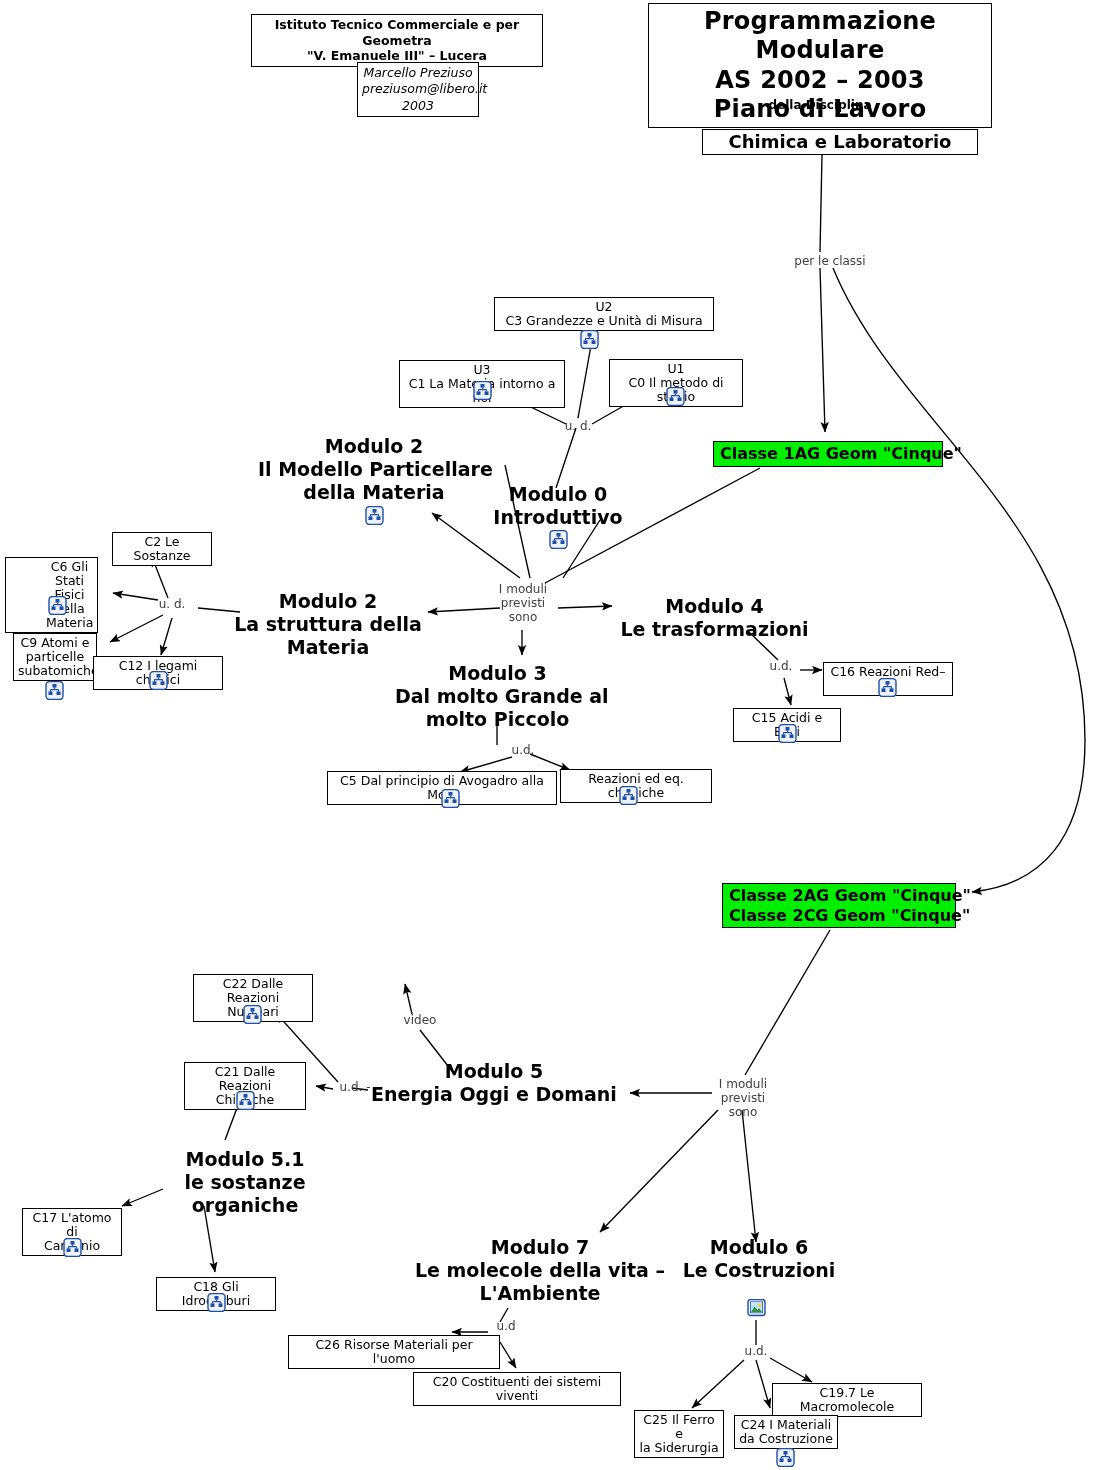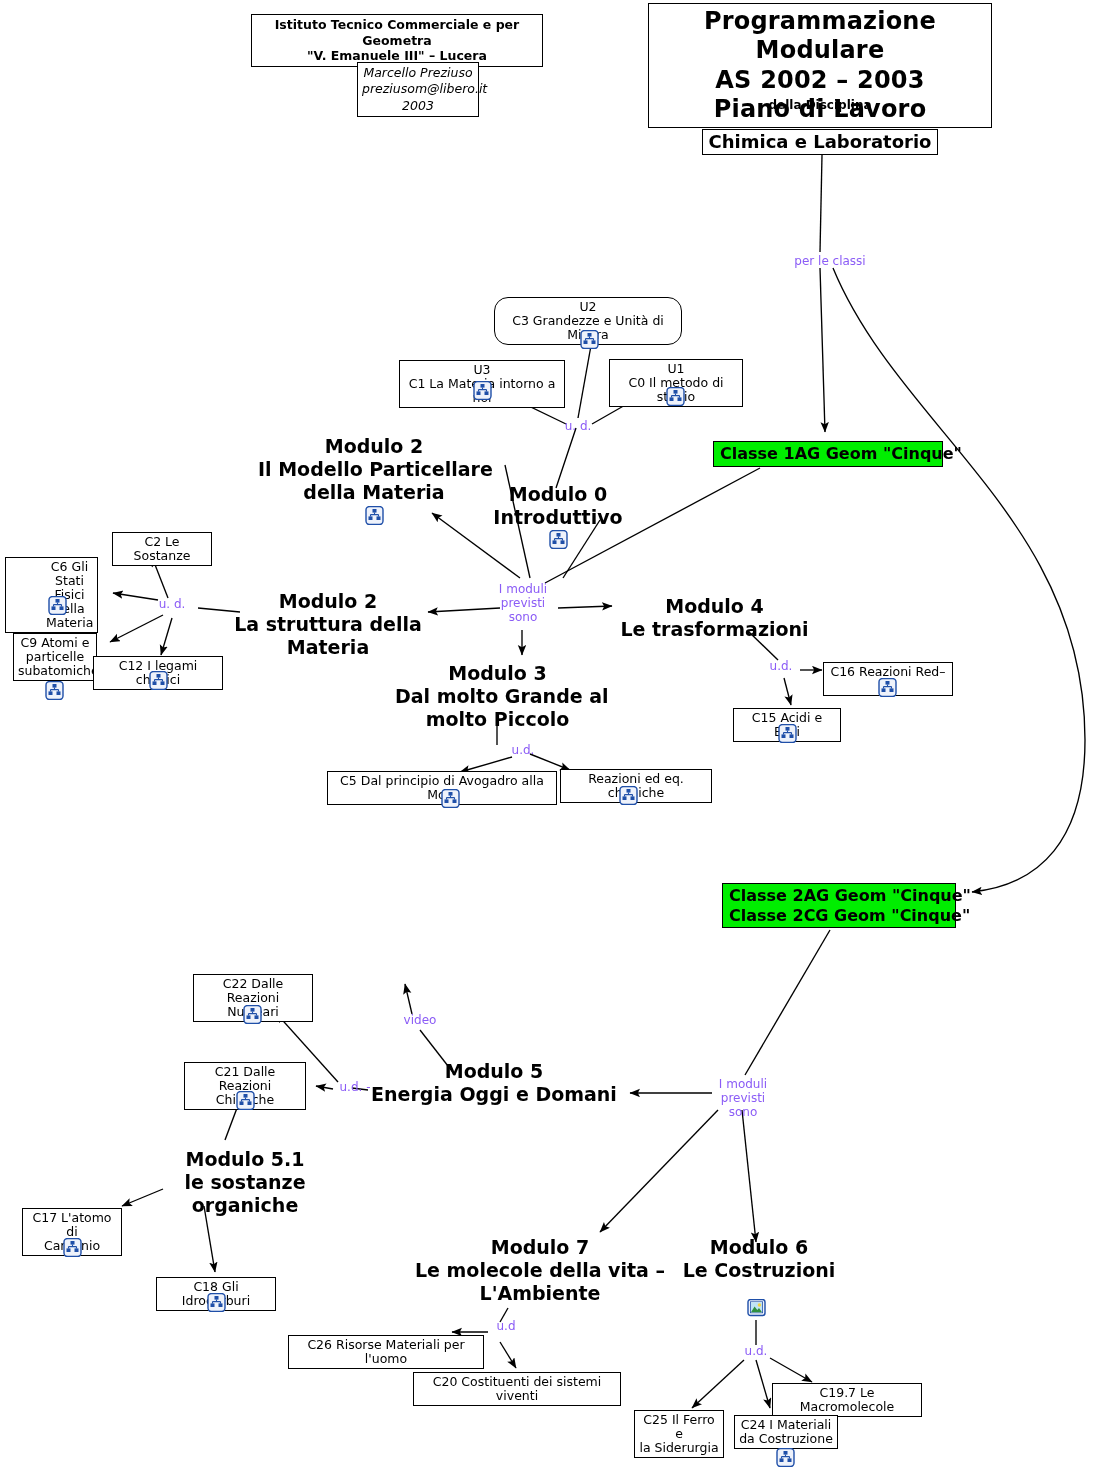--- a/index.html
+++ b/index.html
@@ -81,21 +81,21 @@
     line-height:1.25;
     border:1px solid #000;
     background:#fff;
     padding:2px 5px;
     white-space:nowrap;
   }
   .linklabel{
     position:absolute;
     font-size:12px;
     line-height:1.15;
-    color:#8b5cf6;
+    color:#404040;
     text-align:center;
     background:transparent;
   }
   
   .icon-cmap, .icon-img{
     position:absolute;
     width:19px;height:19px;
     display:block;
   }
   .icon-cmap svg, .icon-img svg{display:block;}
@@ -189,34 +189,34 @@
   </div>
 
   <div class="node boxed title-main" style="left:648px;top:3px;width:344px;padding:3px 6px;">
     <div>Programmazione Modulare</div>
     <div>AS 2002 – 2003</div>
     <div>Piano di Lavoro</div>
   </div>
 
   <div class="node disc-label" style="left:740px;top:99px;width:160px;">della Disciplina</div>
 
-  <div class="node boxed discipline" style="left:702px;top:129px;width:236px;">Chimica e Laboratorio</div>
+  <div class="node boxed discipline" style="left:702px;top:129px;width:276px;">Chimica e Laboratorio</div>
 
   <div class="linklabel" style="left:782px;top:255px;width:96px;">per le classi</div>
 
   <div class="node classbox" style="left:713px;top:441px;width:230px;">
     <div>Classe 1AG Geom "Cinque"</div>
   </div>
 
   <div class="node classbox" style="left:722px;top:883px;width:234px;">
     <div>Classe 2AG Geom "Cinque"</div>
     <div>Classe 2CG Geom "Cinque"</div>
   </div>
 
-  <div class="node boxed small" style="left:494px;top:297px;width:188px;border-radius:14px;">
+  <div class="node boxed small" style="left:494px;top:297px;width:220px;">
     <div>U2</div>
     <div>C3 Grandezze e Unità di Misura</div>
   </div>
   <span class="icon-cmap" style="left:580px;top:330px;">
     <svg viewBox="0 0 19 19" width="19" height="19">
       <rect x="1" y="0.5" width="17" height="18" rx="3.5" fill="#eef2fb" stroke="#1f4fa8" stroke-width="1.4"></rect>
       <rect x="7.5" y="3" width="4" height="3.6" fill="#1f4fa8"></rect>
       <rect x="3.5" y="10.4" width="4" height="3.6" fill="#1f4fa8"></rect>
       <rect x="11.5" y="10.4" width="4" height="3.6" fill="#1f4fa8"></rect>
       <path d="M9.5,6.6 L9.5,8.6 M5.5,8.6 L13.5,8.6 M5.5,8.6 L5.5,10.4 M13.5,8.6 L13.5,10.4" stroke="#1f4fa8" stroke-width="1.1" fill="none"></path>
@@ -485,21 +485,21 @@
   </span>
 
   <div class="node modulo" style="left:400px;top:1236px;width:280px;">
     <div>Modulo 7</div>
     <div>Le molecole della vita –</div>
     <div>L'Ambiente</div>
   </div>
 
   <div class="linklabel" style="left:490px;top:1320px;width:32px;">u.d</div>
 
-  <div class="node boxed small" style="left:288px;top:1335px;width:196px;">
+  <div class="node boxed small" style="left:288px;top:1335px;width:212px;">
     <div>C26 Risorse Materiali per l'uomo</div>
   </div>
 
   <div class="node boxed small" style="left:413px;top:1372px;width:208px;">
     <div>C20 Costituenti dei sistemi viventi</div>
   </div>
 
   <div class="node modulo" style="left:676px;top:1236px;width:166px;">
     <div>Modulo 6</div>
     <div>Le Costruzioni</div>

